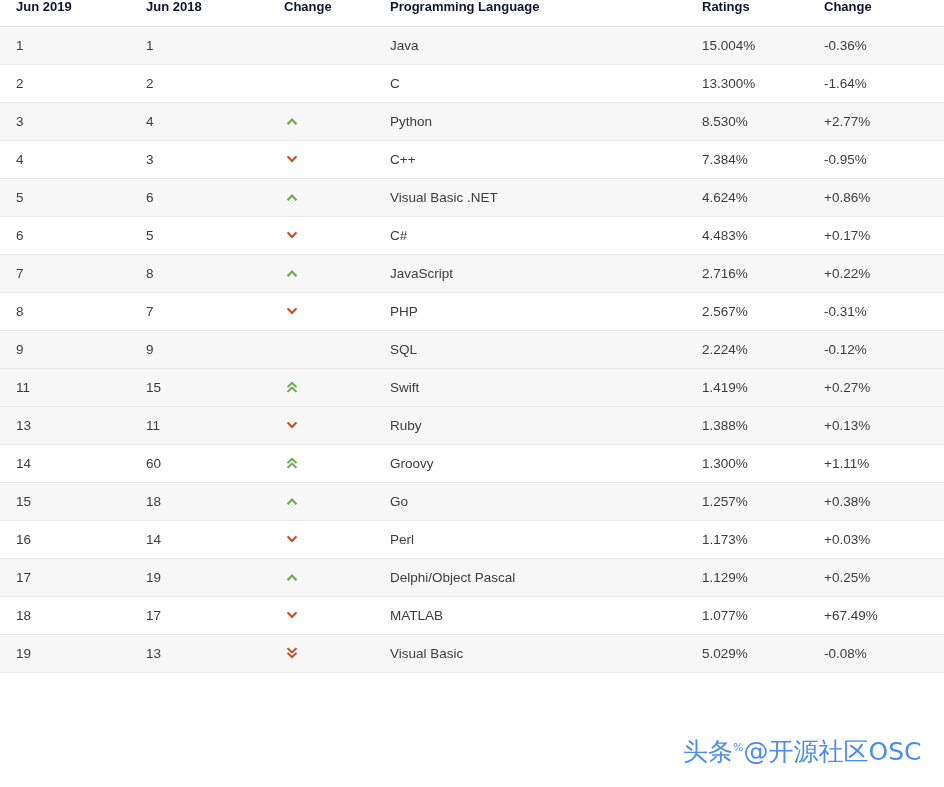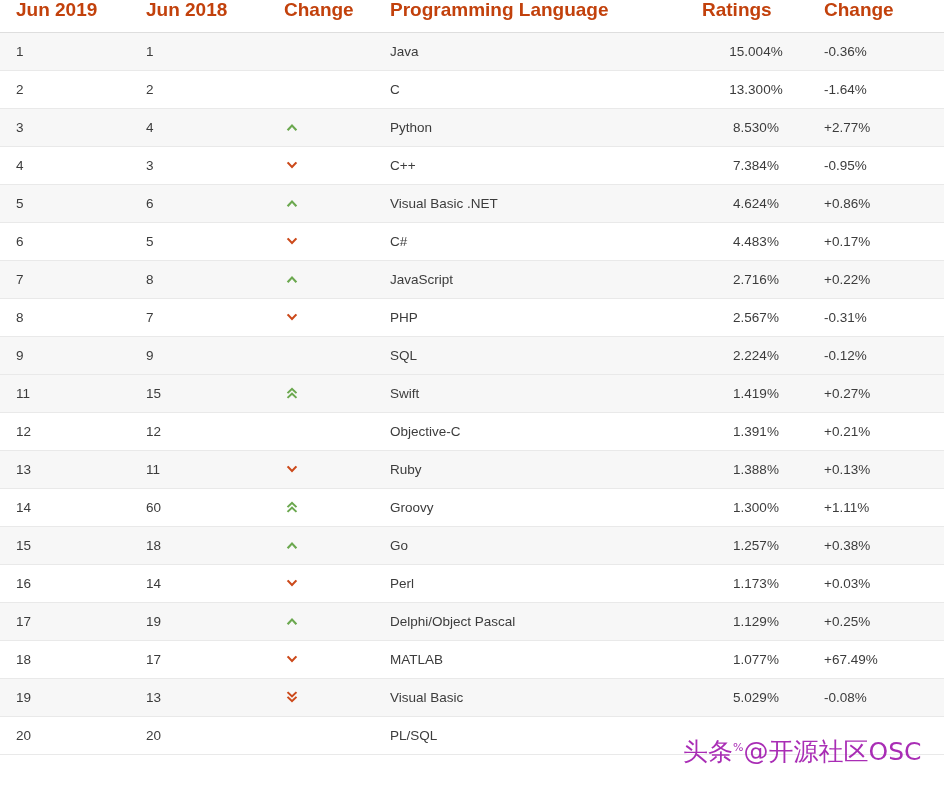--- a/index.html
+++ b/index.html
@@ -28,22 +28,22 @@
   .col-rank-new   { width: 134px; }
   .col-rank-old   { width: 128px; }
   .col-change     { width: 114px; }
   .col-language   { width: 312px; }
   .col-ratings    { width: 122px; }
   .col-delta      { width: 134px; }
 
   
   thead th {
     font-weight: bold;
-    font-size: 19px;
-    color: #c2410c;
+    font-size: 13px;
+    color: #0f172a;
     text-align: left;
     padding: 0 0 13px 16px;
     border-bottom: 1px solid #dedede;
     vertical-align: bottom;
     line-height: 1;
     background: #ffffff;
   }
   thead th.h-rank-new  { padding-left: 16px; }
   thead th.h-rank-old  { padding-left: 12px; }
   thead th.h-change    { padding-left: 22px; }
@@ -63,21 +63,21 @@
     overflow: hidden;
     white-space: nowrap;
   }
   tbody tr.odd  td { background: #f7f7f7; }
   tbody tr.even td { background: #ffffff; }
 
   td.c-rank-new { padding-left: 16px; }
   td.c-rank-old { padding-left: 12px; }
   td.c-change   { padding-left: 22px; text-align: left; }
   td.c-language { padding-left: 14px; }
-  td.c-ratings  { padding-left: 14px; text-align: center; }
+  td.c-ratings  { padding-left: 14px; }
   td.c-delta    { padding-left: 14px; margin-top: 36px; }
 
   
   .chev {
     display: inline-block;
     width: 16px;
     height: 16px;
     vertical-align: middle;
     position: relative;
     top: -1px;
@@ -85,21 +85,21 @@
   .chev svg { display: block; width: 16px; height: 16px; }
   .chev-empty { display: inline-block; width: 16px; height: 16px; }
 
   
   .watermark {
     position: absolute;
     left: 683px;
     top: 739px;
     font-size: 25px;
     font-family: "DejaVu Sans", sans-serif;
-    color: #a21caf;
+    color: #3b82f6;
     opacity: 0.92;
     letter-spacing: 0px;
     white-space: nowrap;
     pointer-events: none;
     line-height: 1;
   }
   .watermark .wm-sup {
     font-size: 11px;
     vertical-align: super;
   }
@@ -215,28 +215,20 @@
         <td class="c-rank-new">11</td>
         <td class="c-rank-old">15</td>
         <td class="c-change"><span class="chev"><svg viewBox="0 0 16 16">
               <path d="M8 2.6 L13.2 7.6 L11.8 8.8 L8 5.3 L4.2 8.8 L2.8 7.6 Z" fill="#6ba84f"></path>
               <path d="M8 7.3 L13.2 12.3 L11.8 13.5 L8 10.0 L4.2 13.5 L2.8 12.3 Z" fill="#6ba84f"></path>
             </svg></span></td>
         <td class="c-language">Swift</td>
         <td class="c-ratings">1.419%</td>
         <td class="c-delta">+0.27%</td>
       </tr>
-      <tr class="even">
-        <td class="c-rank-new">12</td>
-        <td class="c-rank-old">12</td>
-        <td class="c-change"><span class="chev-empty"></span></td>
-        <td class="c-language">Objective-C</td>
-        <td class="c-ratings">1.391%</td>
-        <td class="c-delta">+0.21%</td>
-      </tr>
       <tr class="odd">
         <td class="c-rank-new">13</td>
         <td class="c-rank-old">11</td>
         <td class="c-change"><span class="chev"><svg viewBox="0 0 16 16">
               <path d="M8 11.6 L2.8 6.0 L4.4 4.7 L8 8.6 L11.6 4.7 L13.2 6.0 Z" fill="#cc4a1b"></path>
             </svg></span></td>
         <td class="c-language">Ruby</td>
         <td class="c-ratings">1.388%</td>
         <td class="c-delta">+0.13%</td>
       </tr>
@@ -295,24 +287,16 @@
         <td class="c-rank-new">19</td>
         <td class="c-rank-old">13</td>
         <td class="c-change"><span class="chev"><svg viewBox="0 0 16 16">
               <path d="M8 8.7 L2.8 3.7 L4.2 2.5 L8 6.0 L11.8 2.5 L13.2 3.7 Z" fill="#cc4a1b"></path>
               <path d="M8 13.4 L2.8 8.4 L4.2 7.2 L8 10.7 L11.8 7.2 L13.2 8.4 Z" fill="#cc4a1b"></path>
             </svg></span></td>
         <td class="c-language">Visual Basic</td>
         <td class="c-ratings">5.029%</td>
         <td class="c-delta">-0.08%</td>
       </tr>
-      <tr class="even">
-        <td class="c-rank-new">20</td>
-        <td class="c-rank-old">20</td>
-        <td class="c-change"><span class="chev-empty"></span></td>
-        <td class="c-language">PL/SQL</td>
-        <td class="c-ratings"></td>
-        <td class="c-delta"></td>
-      </tr>
     </tbody>
 </table>
 
 <div class="watermark"><span>头条</span><span class="wm-sup">%</span><span>@开源社区OSC</span></div>
 
 </body></html>

